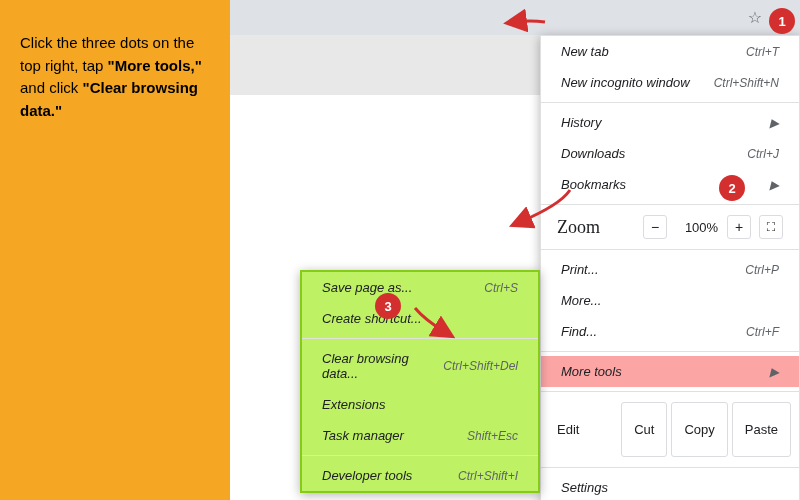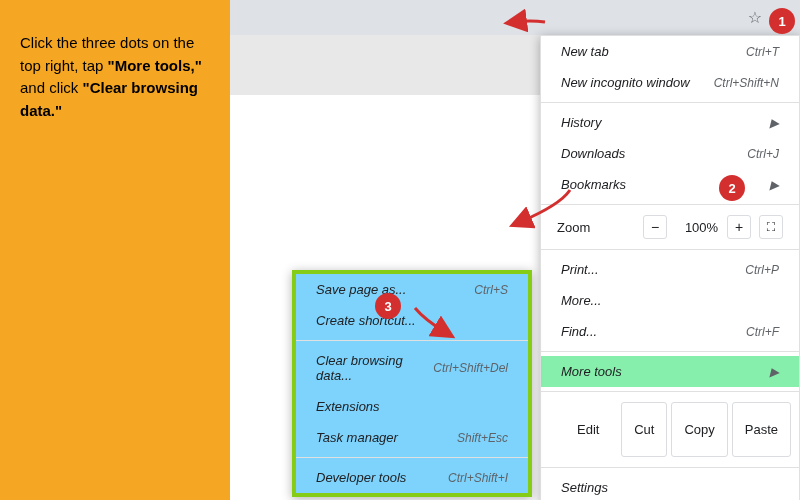--- a/index.html
+++ b/index.html
@@ -79,21 +79,21 @@
       display: flex;
       align-items: center;
       justify-content: space-between;
       padding: 8px 20px;
       cursor: pointer;
       color: #202124;
       font-style: italic;
     }
 
     .menu-item.highlighted {
-      background: #86efac;
+      background: #fca5a5;
     }
 
     .menu-item .shortcut {
       color: #5f6368;
       font-size: 12px;
     }
 
     .menu-item .arrow {
       color: #5f6368;
       font-size: 12px;
@@ -110,21 +110,22 @@
       display: flex;
       align-items: center;
       padding: 6px 16px;
       gap: 8px;
       cursor: default;
     }
 
     .zoom-label {
       flex: 1;
       color: #202124;
-      font-size: 13px;
+      font-size: 18px;
+      font-family: Liberation Serif, serif;
     }
 
     .zoom-btn {
       width: 24px;
       height: 24px;
       border: 1px solid #dadce0;
       background: #fff;
       border-radius: 3px;
       display: flex;
       align-items: center;
@@ -162,21 +163,20 @@
       align-items: center;
       padding: 6px 8px;
       gap: 4px;
     }
 
     .edit-label {
       flex: 1;
       color: #202124;
       font-size: 13px;
       padding-left: 8px;
-      margin-left: 20px;
     }
 
     .edit-btn {
       padding: 19px 12px;
       border: 1px solid #dadce0;
       background: #fff;
       border-radius: 3px;
       cursor: pointer;
       font-size: 13px;
       color: #202124;
@@ -191,26 +191,26 @@
       background: #fff;
       box-shadow: 0 2px 10px rgba(0,0,0,0.3);
       border: 1px solid #e0e0e0;
       z-index: 15;
       font-size: 13px;
     }
 
     
     .left-panel {
       position: absolute;
-      right: 268px;
+      right: 260px;
       top: 270px;
       width: 240px;
-      background: #7dd3fc;
+      background: #bef264;
       box-shadow: 0 2px 10px rgba(0,0,0,0.3);
-      border: 4px solid #84cc16;
+      border: 2px solid #84cc16;
       z-index: 15;
       font-size: 13px;
     }
 
     
     .step-circle {
       position: absolute;
       width: 26px;
       height: 26px;
       border-radius: 50%;

